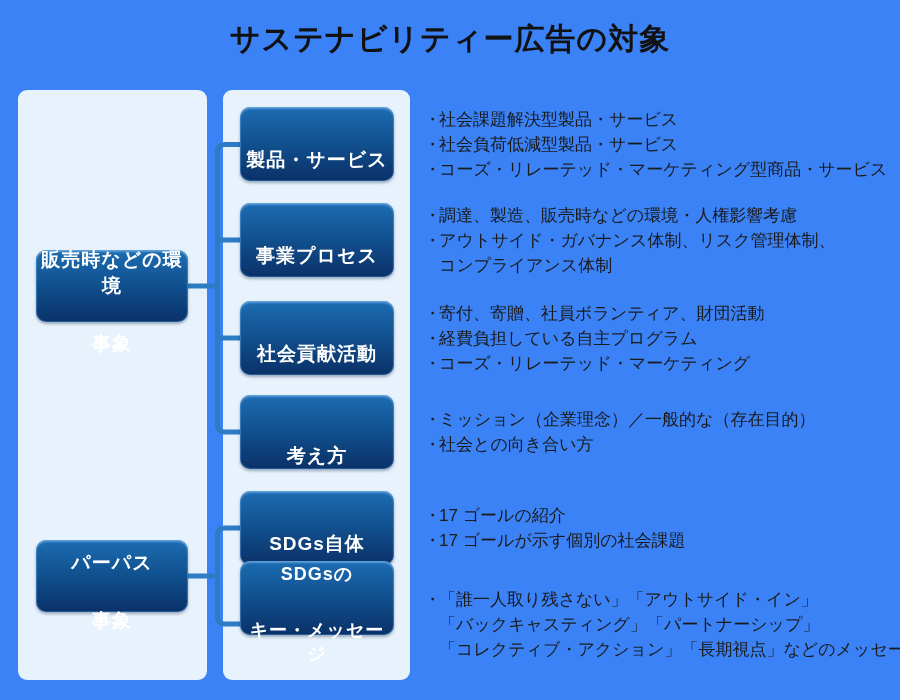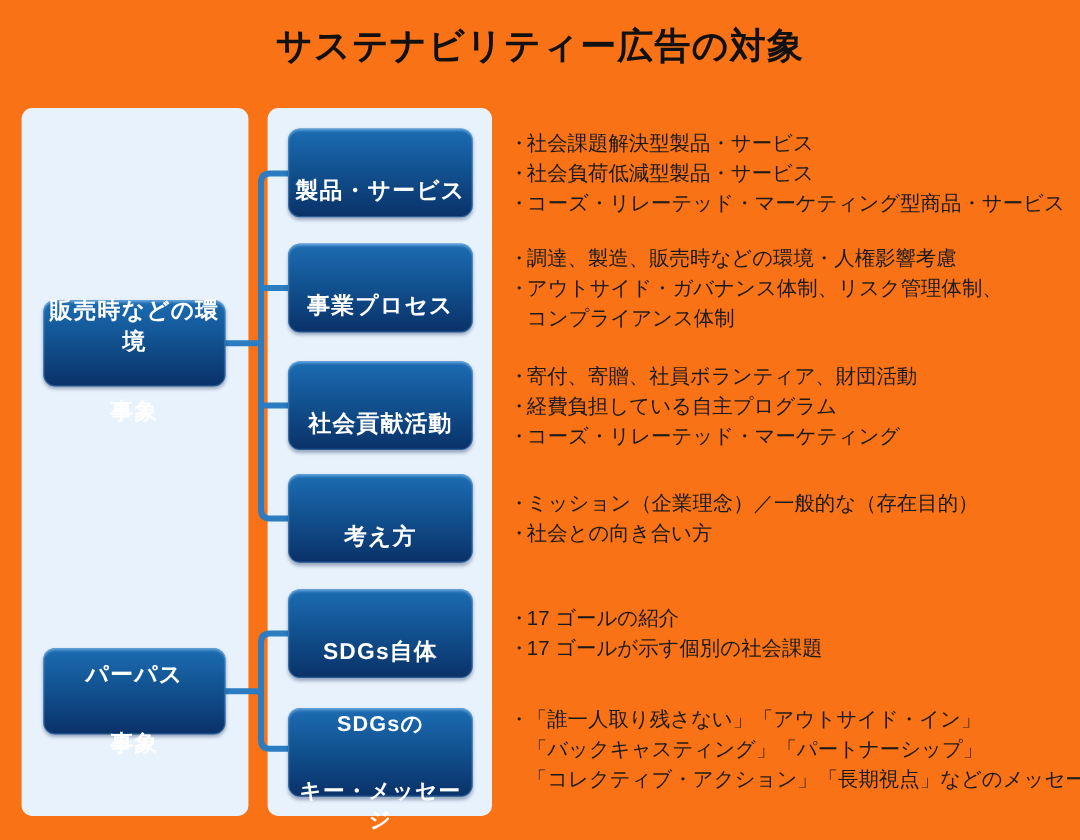--- a/index.html
+++ b/index.html
@@ -1,17 +1,17 @@
 <!DOCTYPE html>
 <html><head>
 <meta charset="utf-8">
 <style>
   html,body{margin:0;padding:0;background:#ffffff;}
   .stage{
-    position:relative;width:900px;height:700px;background:#f97316;overflow:hidden;
+    position:relative;width:900px;height:700px;background:#3b82f6;overflow:hidden;
     font-family:"Liberation Sans","DejaVu Sans",sans-serif;color:#1a1a1a;
   }
   .title{
     position:absolute;left:0;top:18px;width:900px;height:42px;
     font-size:30px;font-weight:bold;text-align:center;line-height:42px;
     color:#111;letter-spacing:1px;
   }
   .panel{
     position:absolute;top:90px;height:590px;background:#e8f2fc;border-radius:9px;
   }
@@ -23,21 +23,21 @@
     background:linear-gradient(180deg,#1c6cb3 0%,#11518f 48%,#0a3168 100%);
     border-radius:10px;color:#ffffff;font-weight:bold;text-align:center;
     box-shadow:inset 0 2px 2px rgba(160,210,250,0.45), inset 0 0 0 1px rgba(70,140,205,0.45), 0 2px 3px rgba(5,35,80,0.35);
     letter-spacing:1px;
   }
   .node span{display:block;line-height:26px;font-size:19px;margin-top:32px;}
   .pbox{left:36px;width:152px;height:72px;}
   .p1{top:250px;} .p2{top:540px;}
   .cbox{left:240px;width:154px;height:74px;}
   .c1{top:107px;} .c2{top:203px;} .c3{top:301px;}
-  .c4{top:395px;} .c5{top:491px;} .c6{top:590px;}
+  .c4{top:395px;justify-content:flex-end;} .c5{top:491px;} .c6{top:561px;}
   .c6 span{font-size:18px;line-height:24px;}
   .bullets{position:absolute;left:424px;width:472px;}
   .bg1{top:107px;} .bg2{top:203px;} .bg3{top:301px;}
   .bg4{top:407px;} .bg5{top:503px;} .bg6{top:587px;}
   .line{display:flex;font-size:17px;line-height:25px;white-space:nowrap;}
   .mk{width:15px;flex:0 0 15px;}
   .tx{flex:1;}
 </style>
 </head>
 <body>

